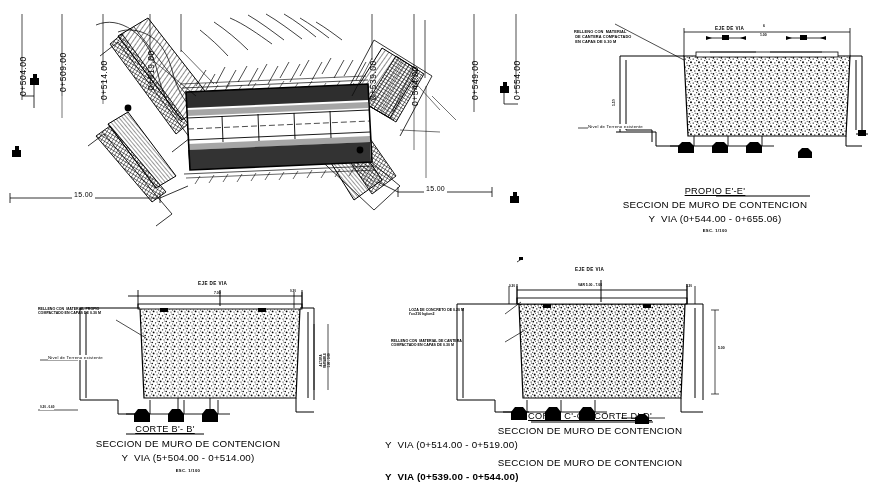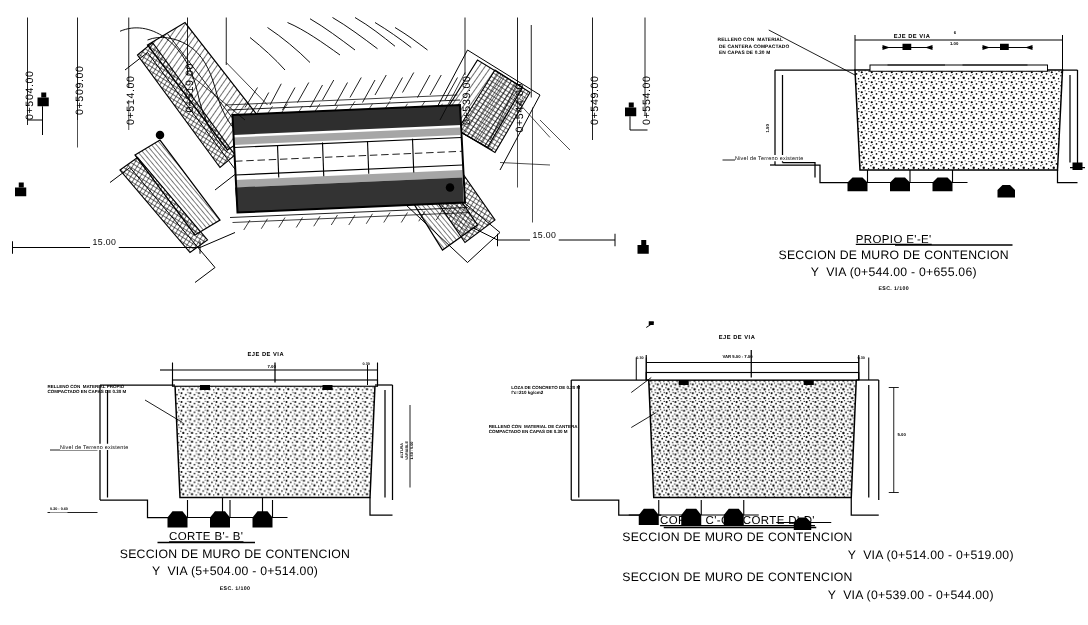--- a/index.html
+++ b/index.html
@@ -570,18 +570,18 @@
     <div class="t note2" style="left: 24px; top: 58px; white-space: pre;"><span>LOZA DE CONCRETO DE 0.20 M
 f'c=210 kg/cm2</span></div>
 
     <div class="t note2" style="left: 6px; top: 89px; white-space: pre;"><span>RELLENO CON  MATERIAL DE CANTERA
 COMPACTADO EN CAPAS DE 0.30 M</span></div>
 
     <div class="t dim" style="left:333px;top:96px;">5.00</div>
 
     <div class="t cap cap-ttl" style="left:0;top:161px;width:410px;">CORTE C'-C' / CORTE D'-D'</div>
     <div class="t cap cap-main" style="left:0;top:175px;width:410px;text-align:center;">SECCION DE MURO DE CONTENCION</div>
-    <div class="t cap cap-main" style="left:16px;top:189px;width:410px;text-align:right;">Y  VIA (0+514.00 - 0+519.00)</div>
+    <div class="t cap cap-main" style="left:0;top:189px;width:410px;text-align:left;">Y  VIA (0+514.00 - 0+519.00)</div>
     <div class="t cap cap-main" style="left:0;top:207px;width:410px;text-align:center;">SECCION DE MURO DE CONTENCION</div>
-    <div class="t cap cap-main" style="left:0;top:221px;width:410px;text-align:right;">Y  VIA (0+539.00 - 0+544.00)</div>
+    <div class="t cap cap-main" style="left:0;top:221px;width:410px;text-align:left;font-weight:bold;">Y  VIA (0+539.00 - 0+544.00)</div>
   </div>
 
 </div>
 
 </body></html>

